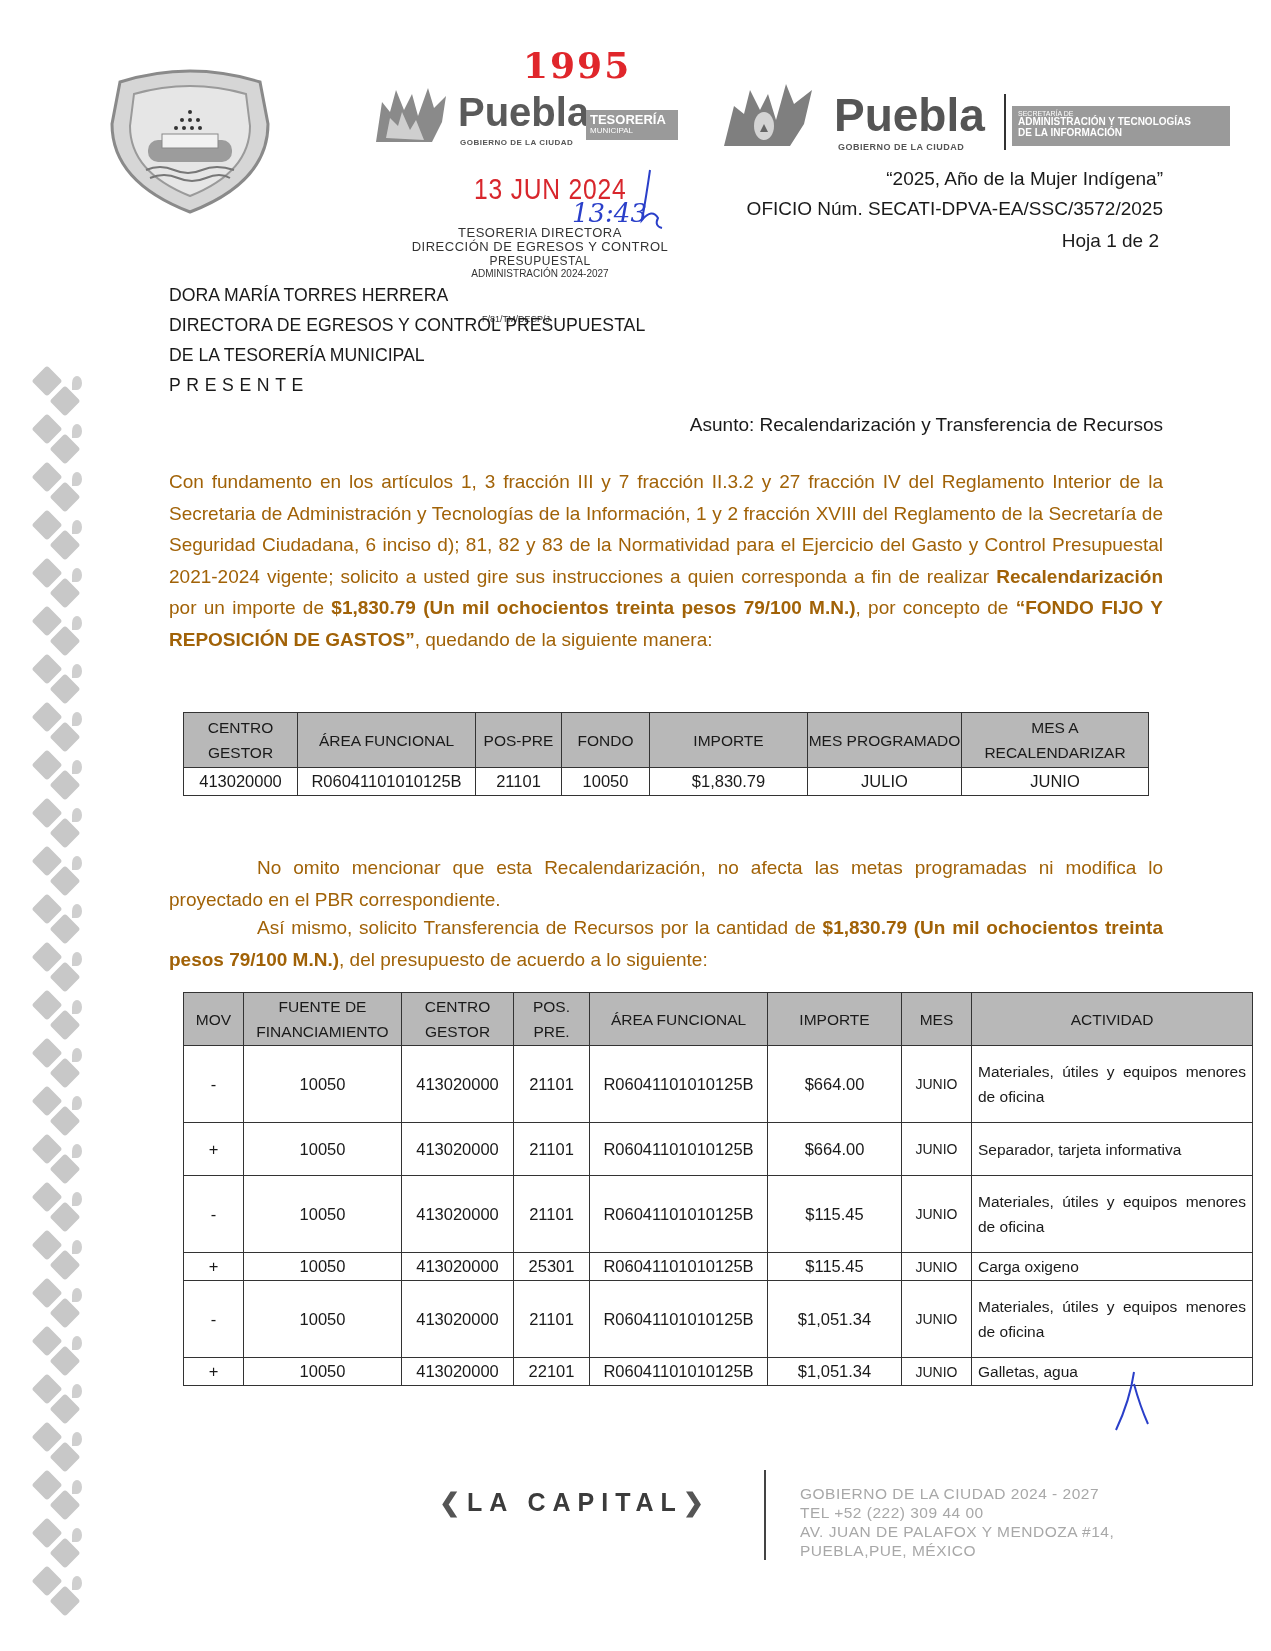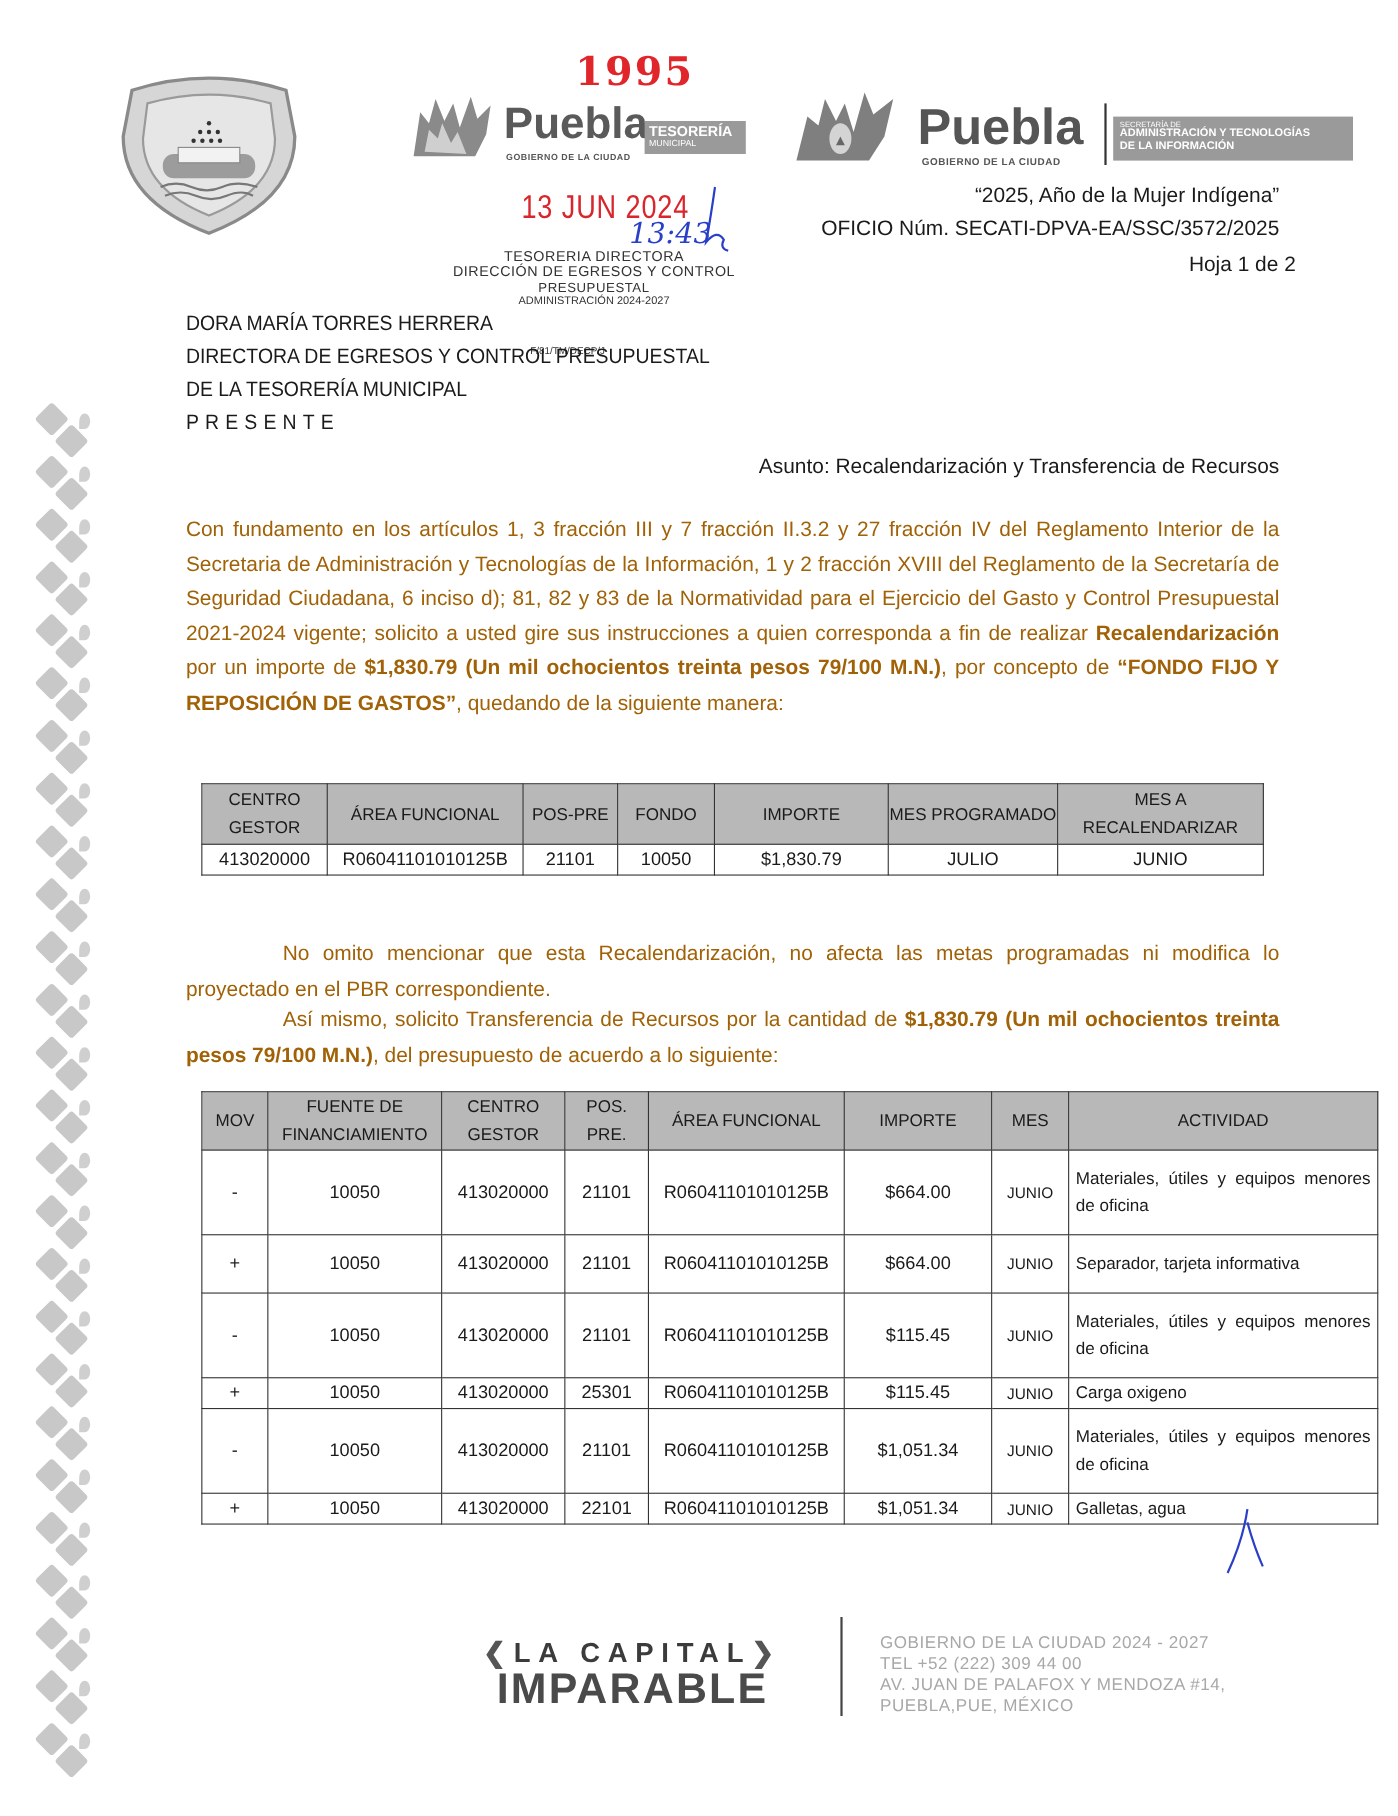--- a/index.html
+++ b/index.html
@@ -25,21 +25,21 @@
   .stamp-time { position: absolute; left: 572px; top: 198px; font-family: "DejaVu Serif", serif; font-style: italic; font-size: 26px; color: #2a3fc9; }
   .stamp-lines { position: absolute; left: 390px; top: 226px; width: 300px; text-align: center; font-family: "Liberation Sans", sans-serif; color: #333; line-height: 1.1; }
   .stamp-lines .l1 { font-size: 13px; letter-spacing: .5px; }
   .stamp-lines .l2 { font-size: 13px; letter-spacing: .5px; }
   .stamp-lines .l3 { font-size: 12px; letter-spacing: .5px; }
   .stamp-lines .l4 { font-size: 10px; }
   .stamp-code { position: absolute; left: 482px; top: 290px; font-size: 9px; font-family: "Liberation Sans", sans-serif; color: #333; margin-top: 24px; }
 
   .year-motto { position: absolute; right: 108px; top: 168px; font-size: 19px; font-family: "Liberation Sans", sans-serif; color: #1a1a1a; }
   .oficio-num { position: absolute; right: 108px; top: 198px; font-size: 19px; font-family: "Liberation Sans", sans-serif; color: #1a1a1a; }
-  .hoja { position: absolute; right: 93px; top: 230px; font-size: 19px; font-family: "Liberation Sans", sans-serif; color: #1a1a1a; }
+  .hoja { position: absolute; right: 112px; top: 230px; font-size: 19px; font-family: "Liberation Sans", sans-serif; color: #1a1a1a; }
 
   .addressee { position: absolute; left: 169px; top: 280px; font-family: "Liberation Sans", sans-serif; font-size: 19px; line-height: 30px; color: #1a1a1a; transform: scaleX(.93); transform-origin: left; }
   .addressee .presente { letter-spacing: 6px; }
   .asunto { position: absolute; right: 108px; top: 414px; font-family: "Liberation Sans", sans-serif; font-size: 19px; color: #1a1a1a; }
 
   .para { position: absolute; left: 169px; width: 994px; font-family: "Liberation Sans", sans-serif; font-size: 19px; line-height: 31.5px; text-align: justify; color: #a16207; }
   .para b { font-weight: bold; }
   .para.indent { text-indent: 88px; }
   .p1 { top: 466px; }
   .p2 { top: 808px; margin-top: 44px; }
@@ -338,21 +338,20 @@
       </tr>
     </tbody>
 </table>
 
 <svg class="initial-mark" viewBox="0 0 40 62">
   <path d="M22 2 Q18 30 4 60 M22 14 Q28 36 36 54" fill="none" stroke="#2a3fc9" stroke-width="2"></path>
 </svg>
 
 <div class="footer-logo">
   <div class="cap"><span style="color:#555">❮</span><span>LA CAPITAL</span><span style="color:#555">❯</span></div>
-  <div class="imp">IMPARABLE</div>
 </div>
 <div class="footer-divider"></div>
 <div class="footer-info">
   <div>GOBIERNO DE LA CIUDAD 2024 - 2027</div>
   <div>TEL +52 (222) 309 44 00</div>
   <div>AV. JUAN DE PALAFOX Y MENDOZA #14,</div>
   <div>PUEBLA,PUE, MÉXICO</div>
 </div>
 
 </body></html>

